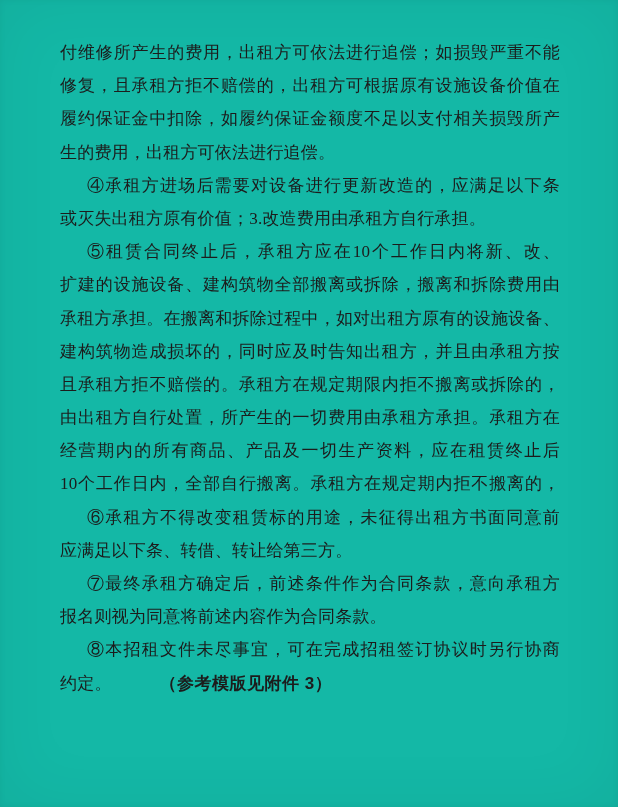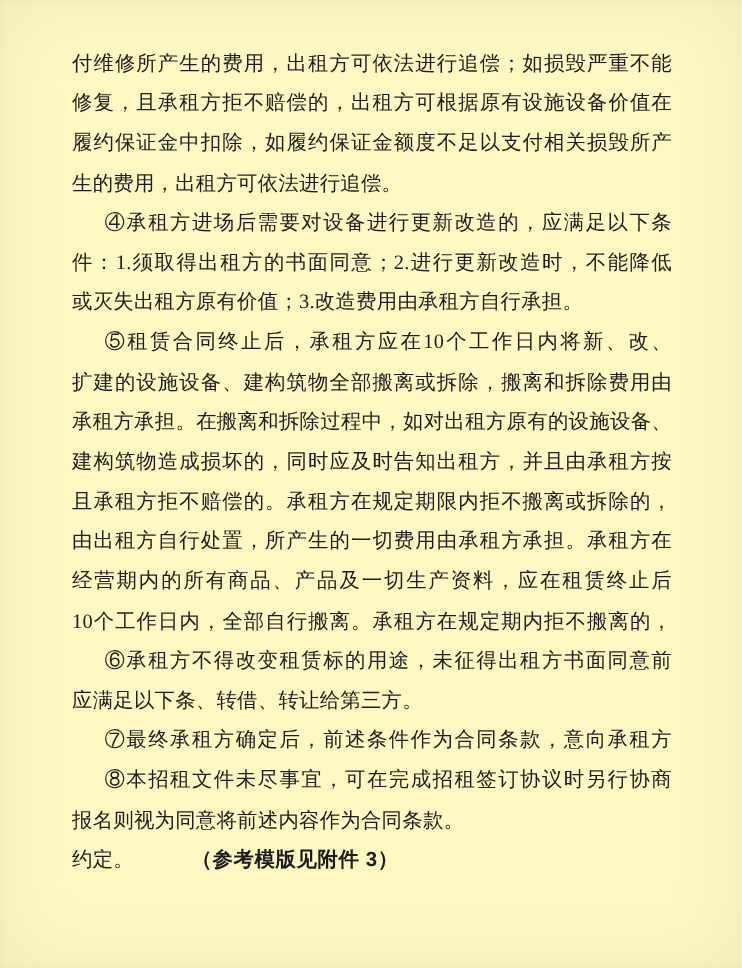--- a/index.html
+++ b/index.html
@@ -46,37 +46,36 @@
   .bold-note {
     font-family: "Liberation Sans", "DejaVu Sans", sans-serif;
     font-weight: bold;
     letter-spacing: 0.5px;
     margin-left: 48px;
   }
 </style>
 </head>
 <body>
 
-<div class="page" style="background: #fef9c3; color: rgb(28, 28, 28);">
+<div class="page" style="background: #14b8a6; color: rgb(28, 28, 28);">
   <div class="textblock">
       <div class="line full">付维修所产生的费用，出租方可依法进行追偿；如损毁严重不能</div>
       <div class="line full">修复，且承租方拒不赔偿的，出租方可根据原有设施设备价值在</div>
       <div class="line full">履约保证金中扣除，如履约保证金额度不足以支付相关损毁所产</div>
       <div class="line end">生的费用，出租方可依法进行追偿。</div>
       <div class="line full ind">④承租方进场后需要对设备进行更新改造的，应满足以下条</div>
-      <div class="line full">件：1.须取得出租方的书面同意；2.进行更新改造时，不能降低</div>
       <div class="line end">或灭失出租方原有价值；3.改造费用由承租方自行承担。</div>
       <div class="line full ind">⑤租赁合同终止后，承租方应在10个工作日内将新、改、</div>
       <div class="line full">扩建的设施设备、建构筑物全部搬离或拆除，搬离和拆除费用由</div>
       <div class="line full">承租方承担。在搬离和拆除过程中，如对出租方原有的设施设备、</div>
       <div class="line full">建构筑物造成损坏的，同时应及时告知出租方，并且由承租方按</div>
       <div class="line full">且承租方拒不赔偿的。承租方在规定期限内拒不搬离或拆除的，</div>
       <div class="line full">由出租方自行处置，所产生的一切费用由承租方承担。承租方在</div>
       <div class="line full">经营期内的所有商品、产品及一切生产资料，应在租赁终止后</div>
       <div class="line full">10个工作日内，全部自行搬离。承租方在规定期内拒不搬离的，</div>
       <div class="line full ind">⑥承租方不得改变租赁标的用途，未征得出租方书面同意前</div>
       <div class="line end">应满足以下条、转借、转让给第三方。</div>
       <div class="line full ind">⑦最终承租方确定后，前述条件作为合同条款，意向承租方</div>
+      <div class="line end">报名则视为同意将前述内容作为合同条款。</div>
       <div class="line full ind">⑧本招租文件未尽事宜，可在完成招租签订协议时另行协商</div>
-      <div class="line end">报名则视为同意将前述内容作为合同条款。</div>
       <div class="line end"><span>约定。</span><span class="bold-note">（参考模版见附件 3）</span></div>
     </div>
 </div>
 
 </body></html>

